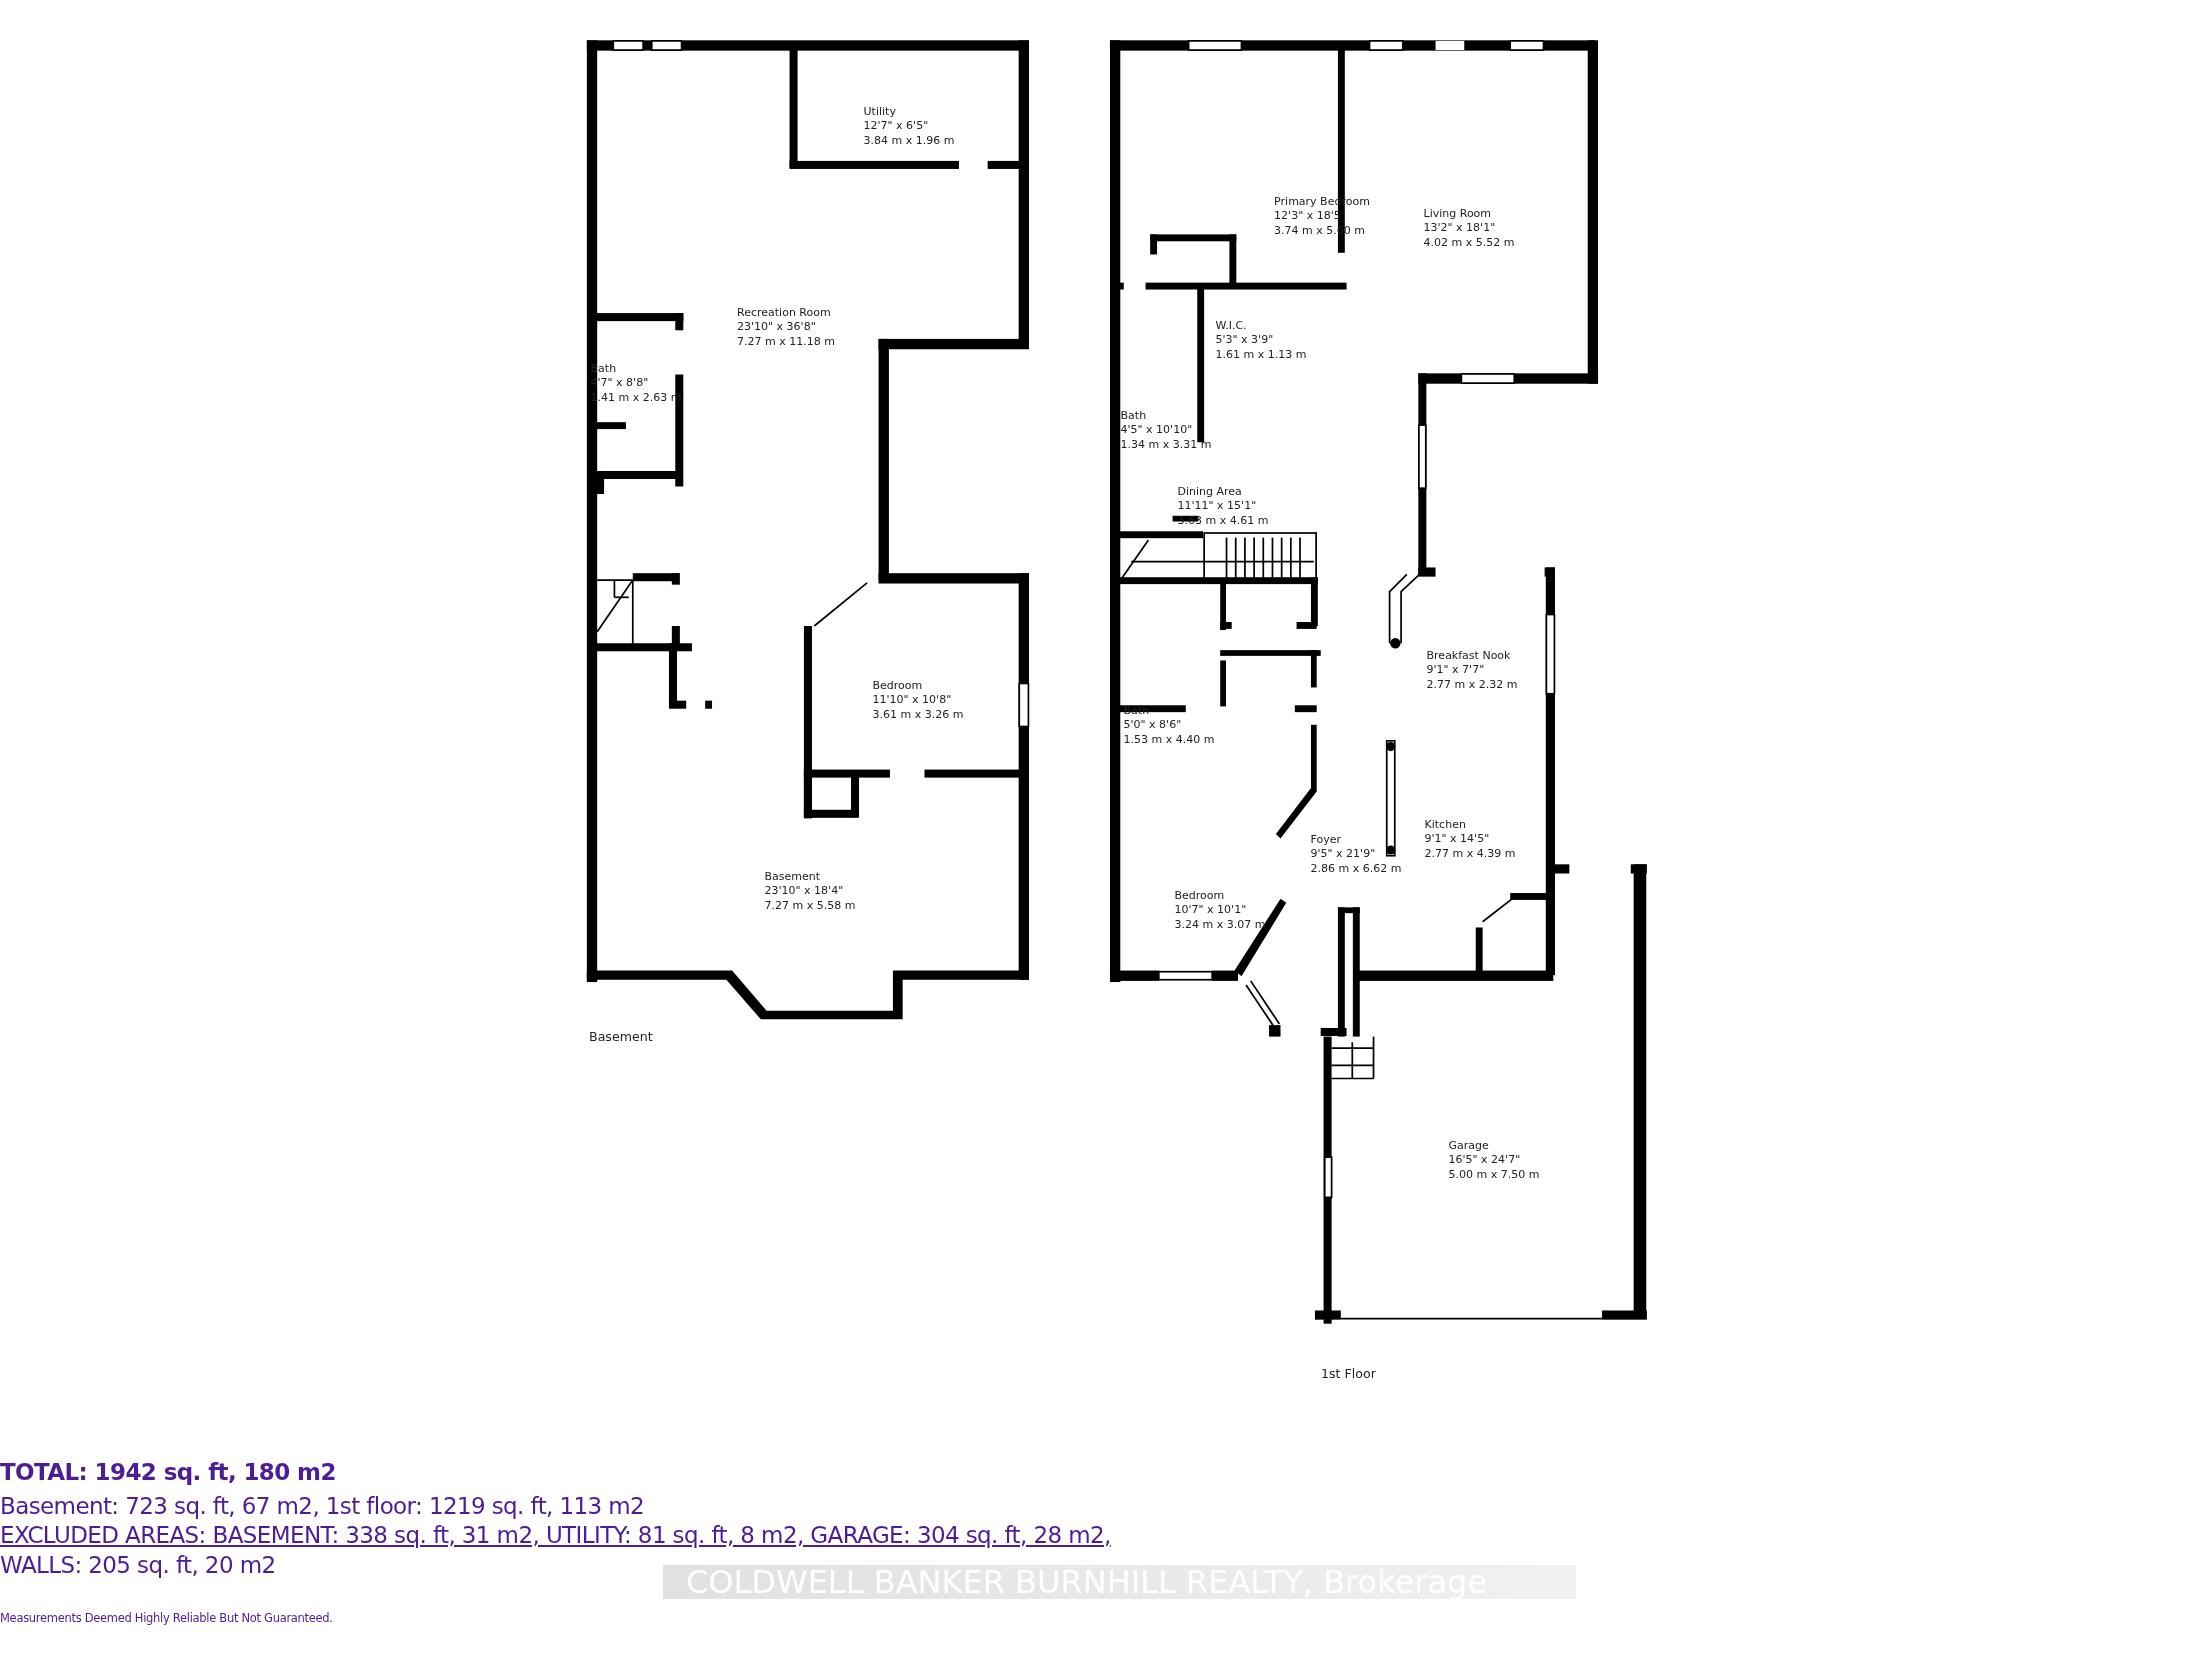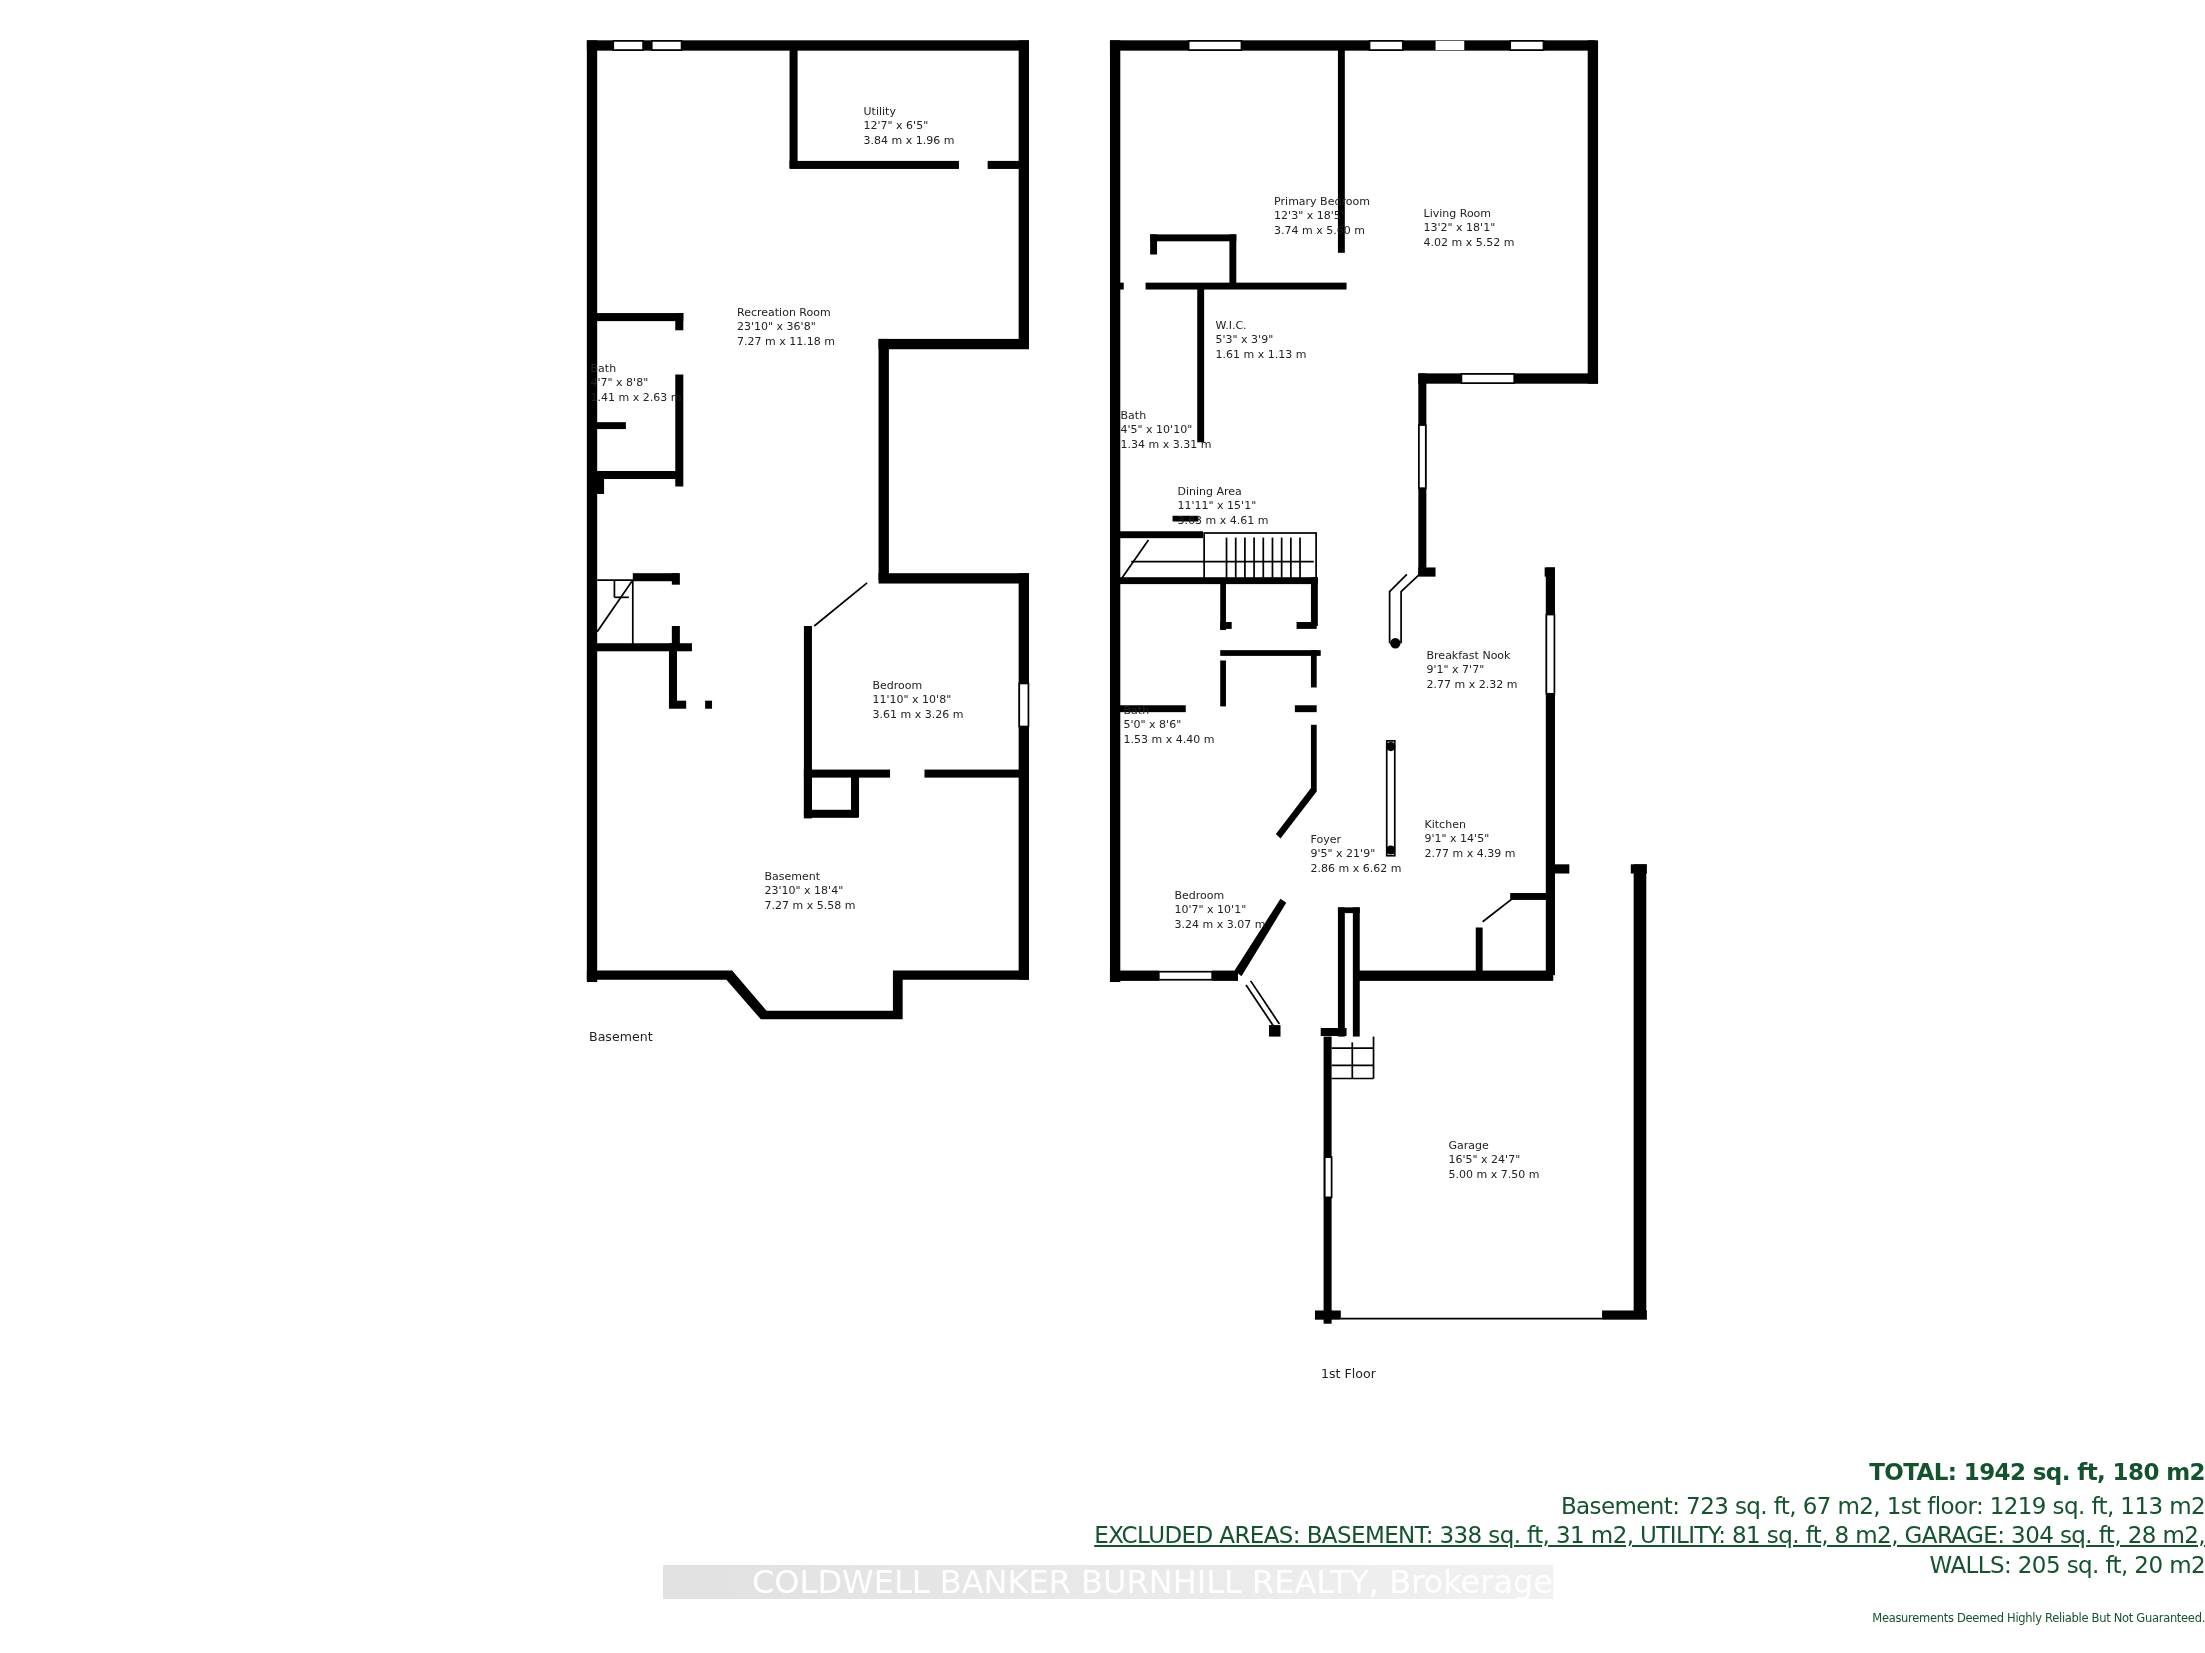--- a/index.html
+++ b/index.html
@@ -4,26 +4,26 @@
 <style>
   html, body { margin: 0; padding: 0; background: #ffffff; }
   body { width: 2205px; height: 1654px; position: relative; overflow: hidden; font-family: "DejaVu Sans", sans-serif; color: #1a1a1a; }
   svg.plan { position: absolute; left: 0; top: 0; width: 2205px; height: 1654px; }
   .wall { fill: #000; }
   .thin { stroke: #000; stroke-width: 3; fill: none; }
   .win { fill: #fff; stroke: #000; stroke-width: 3; }
   .door { fill: #fff; }
   .room-label { position: absolute; text-align: left; font-size: 11px; line-height: 14.4px; color: #222; white-space: nowrap; transform: translateX(-50%); }
   .floor-label { position: absolute; font-size: 12.6px; color: #222; }
-  .summary { position: absolute; left: 0; width: 2205px; text-align: right; color: #14532d; }
+  .summary { position: absolute; left: 0; width: 2205px; text-align: left; color: #4c1d95; }
   .total { top: 1459px; font-size: 23px; font-weight: bold; letter-spacing: -0.6px; }
   .line2 { top: 1493px; font-size: 23px; letter-spacing: -0.6px; }
   .line3 { top: 1522px; font-size: 23px; letter-spacing: -0.6px; text-decoration: underline; }
   .line4 { top: 1552px; font-size: 23px; letter-spacing: -0.6px; }
-  .watermark { position: absolute; left: 663px; top: 1565px; width: 890px; height: 34px; background: linear-gradient(90deg, rgba(200,200,200,0.55), rgba(215,215,215,0.35)); color: #ffffff; font-size: 32px; line-height: 34px; text-align: right; white-space: nowrap; overflow: hidden; }
+  .watermark { position: absolute; left: 663px; top: 1565px; width: 890px; height: 34px; background: linear-gradient(90deg, rgba(200,200,200,0.55), rgba(215,215,215,0.35)); color: #ffffff; font-size: 32px; line-height: 34px; text-align: left; white-space: nowrap; overflow: hidden; padding-left: 23px; }
   .disclaimer { top: 1611px; font-size: 11.5px; letter-spacing: -0.3px; }
 </style>
 </head>
 <body>
 
 <svg class="plan" viewBox="0 0 3840 2880">
 
   <g>
 
     <rect class="wall" x="1022" y="70" width="18" height="1640"></rect>

